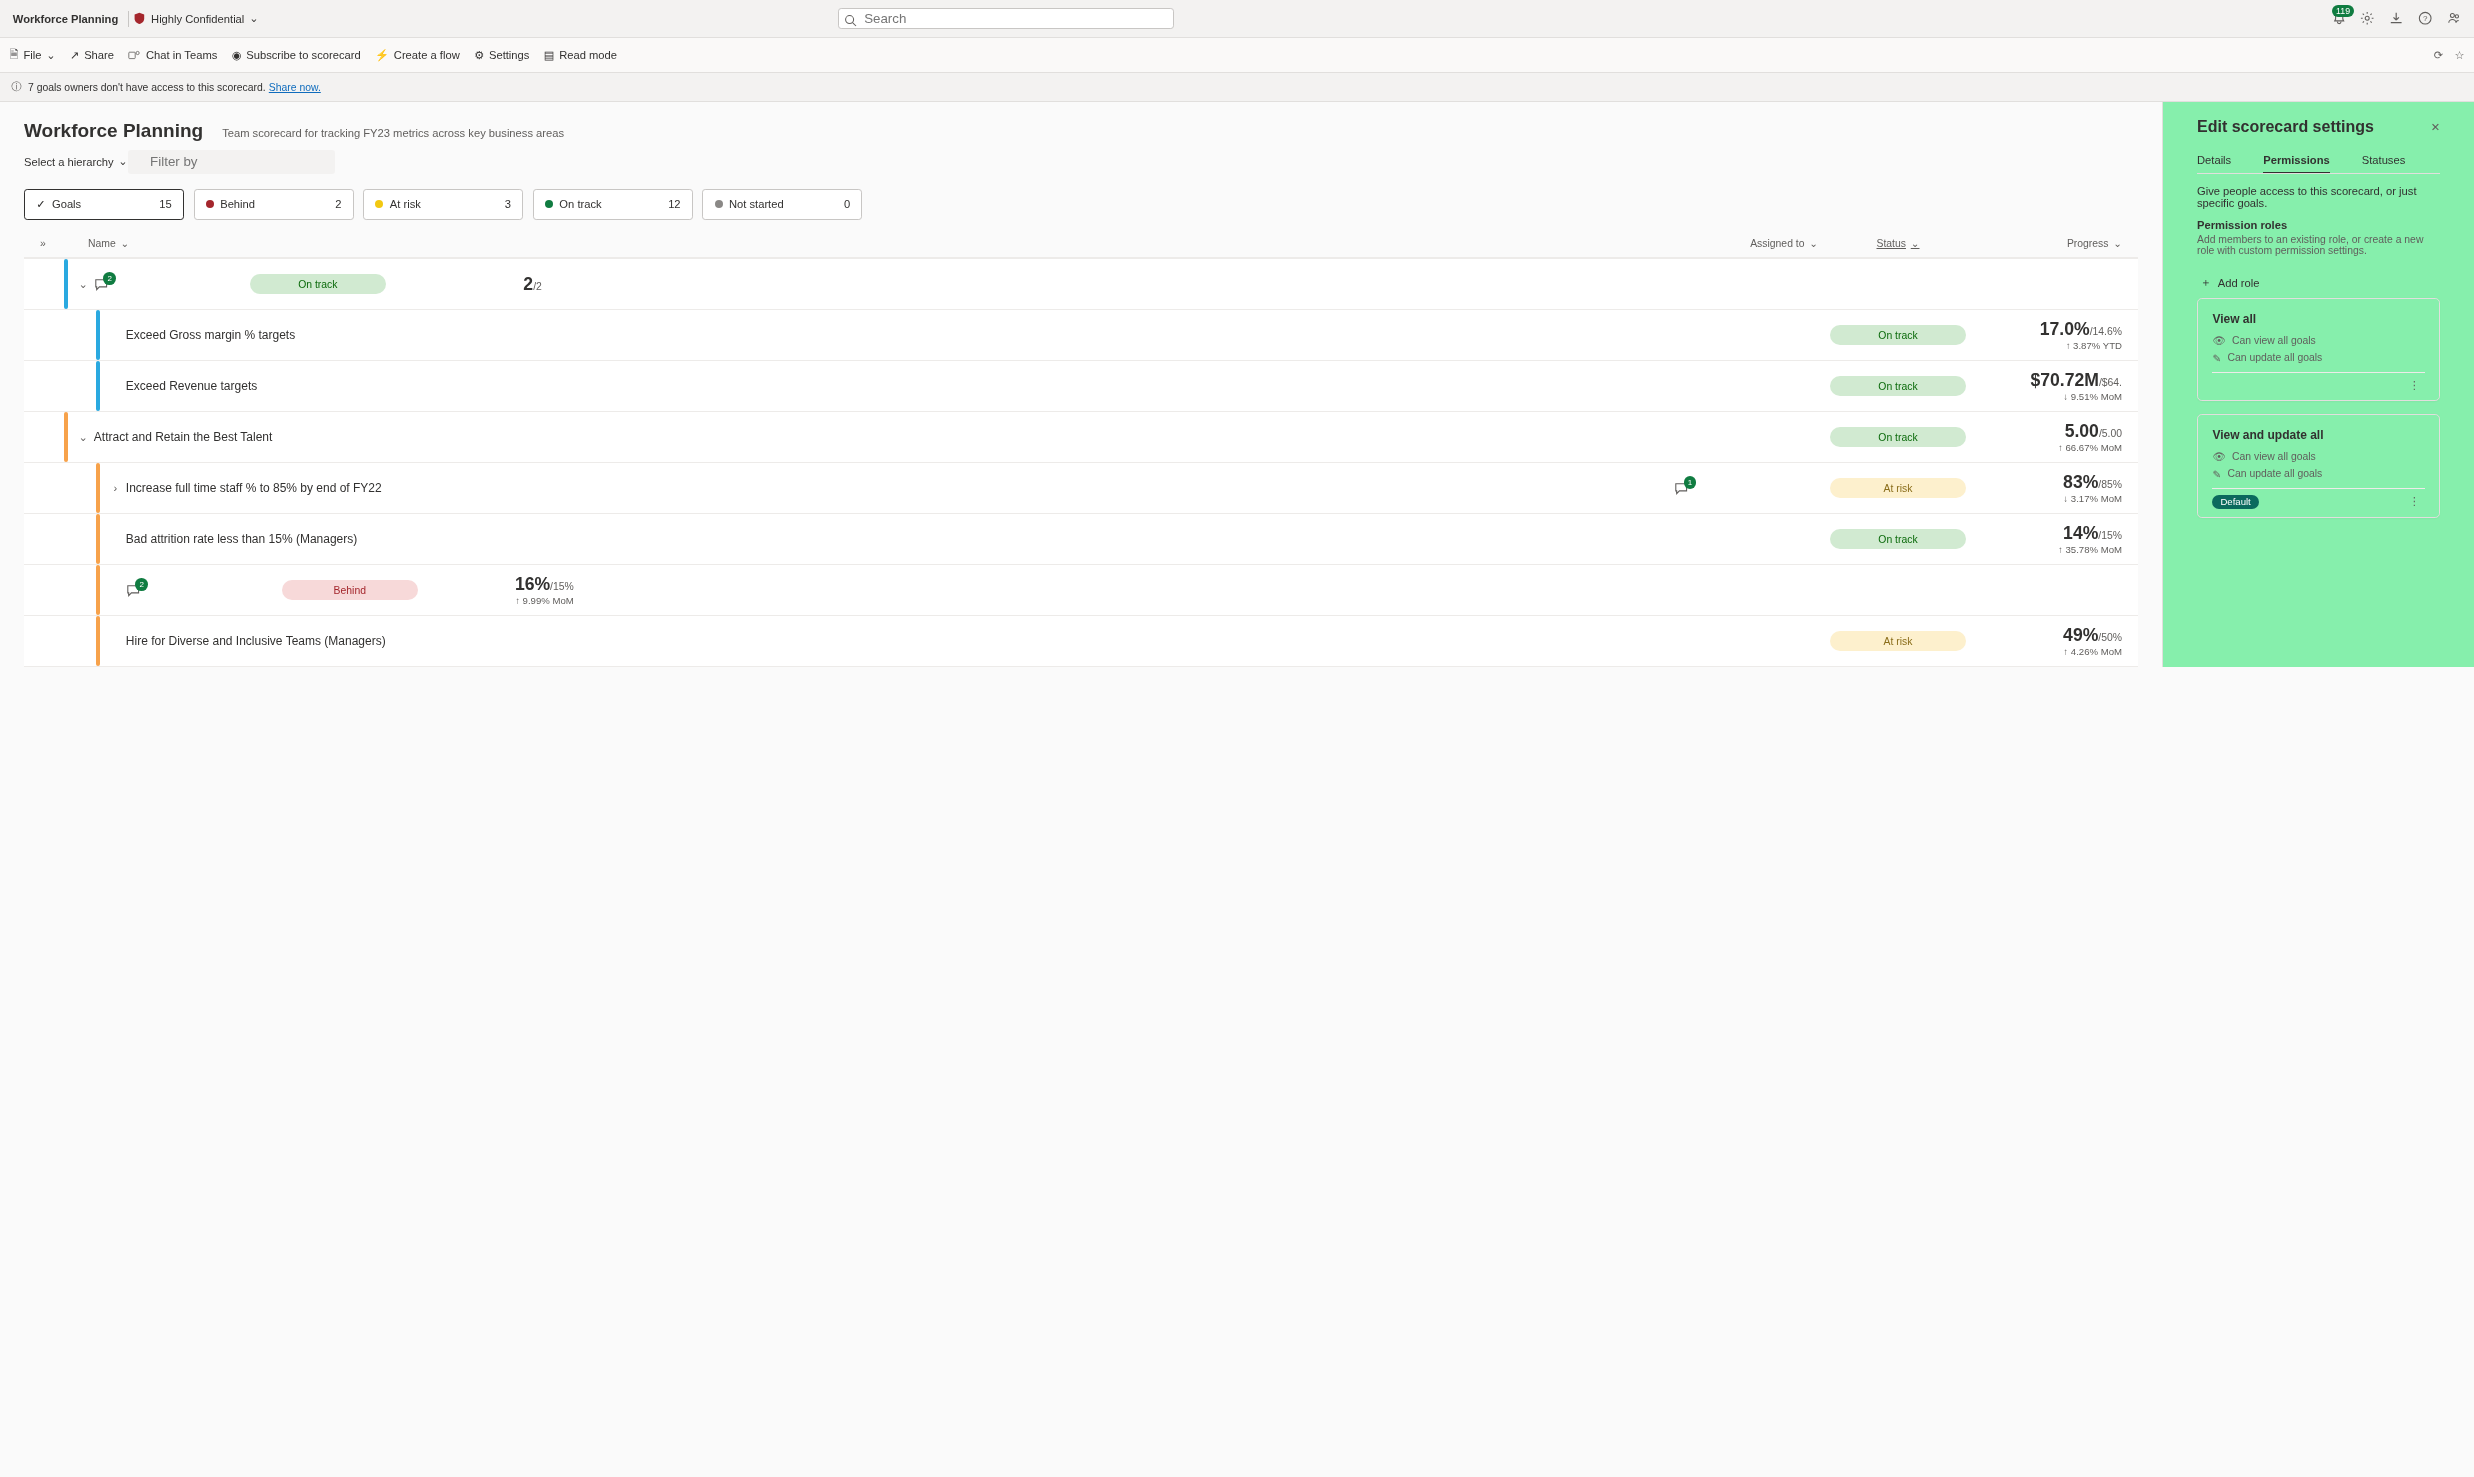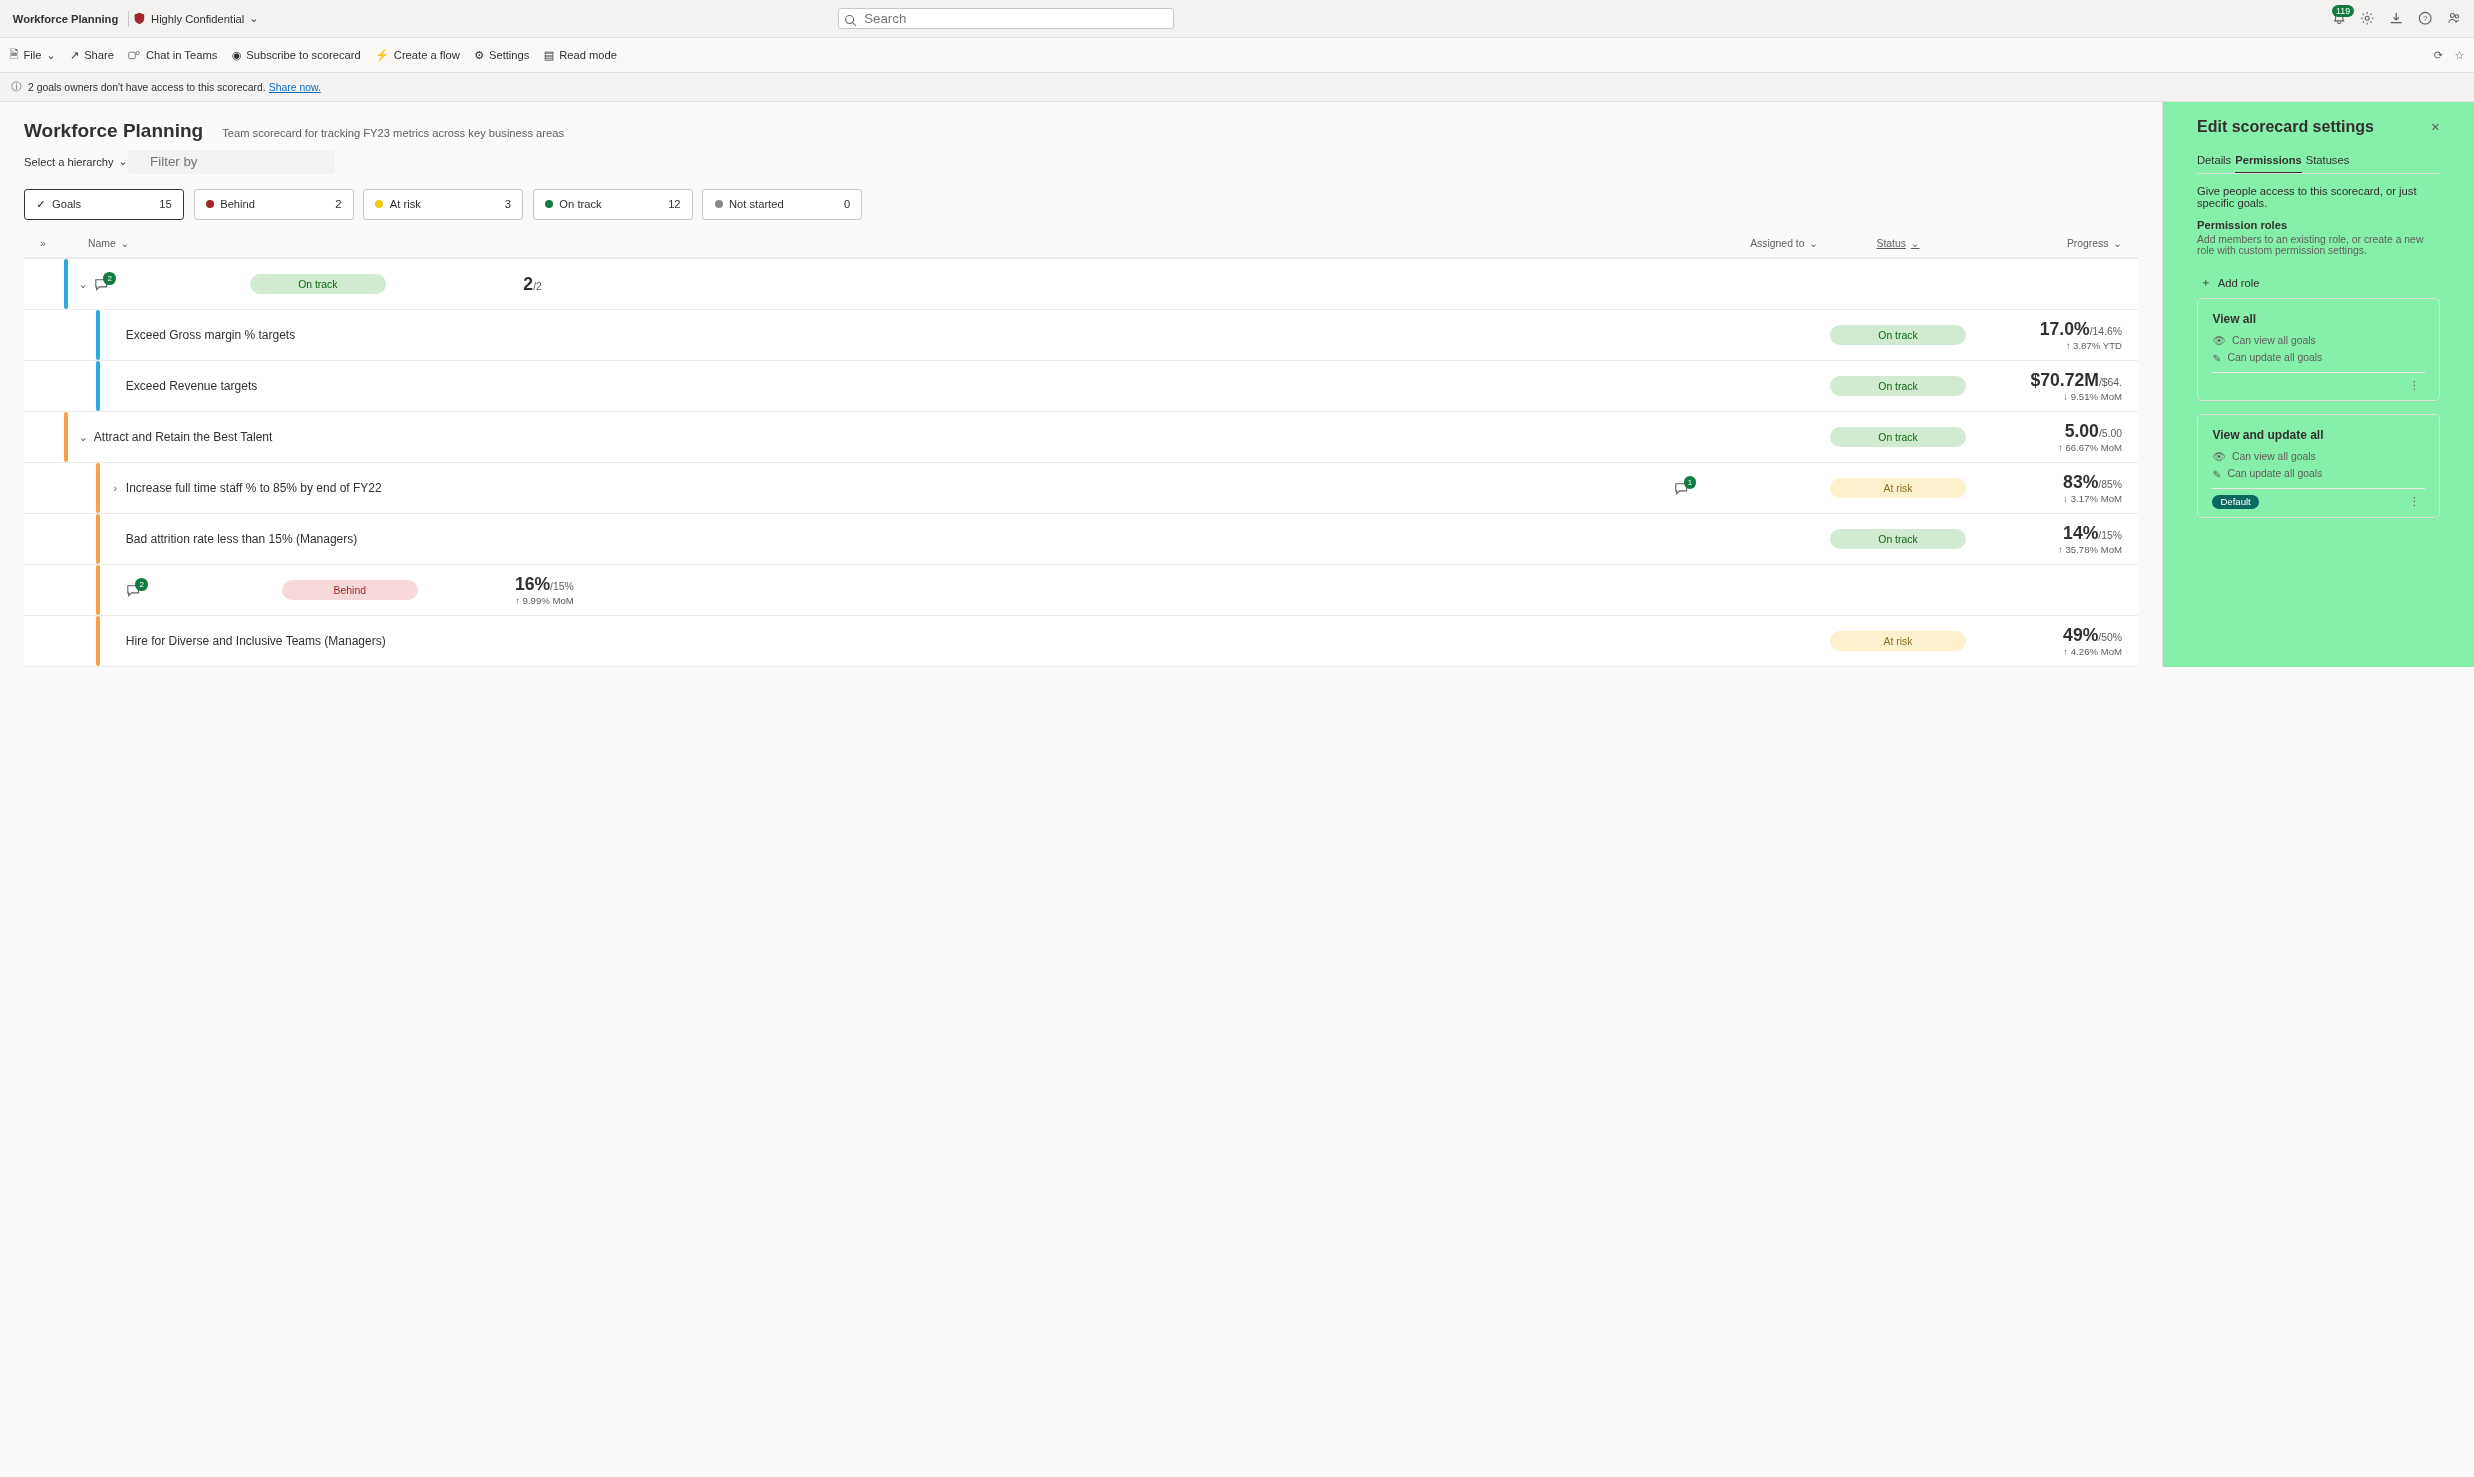--- a/index.html
+++ b/index.html
@@ -73,21 +73,21 @@
 .row .progress { width:160px; text-align:right; padding-right:16px;}
 .row .progress .big { font-size:17.6px; font-weight:600;}
 .row .progress .small { font-size:10.4px; color:#605e5c;}
 .row .progress .delta { font-size:9.6px; color:#605e5c; display:block;}
 
 
 .panel { width:312px; border-left:0.8px solid #e1dfdd; background:#86efac; padding:16px 34px; }
 .panel-head { display:flex; align-items:center; justify-content:space-between; margin-bottom:11.2px;}
 .panel-head h2 { font-size:16px; font-weight:600;}
 .panel-close { cursor:pointer; color:#605e5c;}
-.tabs { display:flex; gap:4px; border-bottom:0.8px solid #e1dfdd; margin-bottom:11.2px;}
+.tabs { display:flex; gap:32px; border-bottom:0.8px solid #e1dfdd; margin-bottom:11.2px;}
 .tab { padding:6.4px 0; cursor:pointer; color:#323130;}
 .tab.active { font-weight:600; border-bottom:1.6px solid #323130;}
 .panel p.intro { margin-bottom:9.6px;}
 .panel .roles-head { font-weight:600; margin-bottom:3.2px;}
 .panel .roles-desc { color:#605e5c; margin-bottom:11.2px; font-size:10.4px;}
 .add-role { display:flex; align-items:center; gap:6.4px; padding:8px 3.2px; cursor:pointer;}
 .role-card { border:0.8px solid #e1dfdd; border-radius:4.8px; padding:12.8px 14.4px 8px; margin-bottom:12.8px; box-shadow:0 0.8px 1.6px rgba(0,0,0,0.04);}
 .role-card h3 { font-size:12px; font-weight:600; margin-bottom:8px;}
 .perm-line { display:flex; align-items:center; gap:6.4px; color:#605e5c; font-size:10.4px; margin-bottom:4.8px;}
 .role-foot { display:flex; justify-content:flex-end; align-items:center; border-top:0.8px solid #edebe9; margin-top:8px; padding-top:6.4px;}
@@ -189,21 +189,21 @@
       <span>Read mode</span>
     </div>
   <div class="right">
     <span>⟳</span>
     <span>☆</span>
   </div>
 </div>
 
 <div class="infobar">
   <span class="info-icon">ⓘ</span>
-  <span>2 goals owners don't have access to this scorecard.</span>
+  <span>7 goals owners don't have access to this scorecard.</span>
   <a href="#">Share now.</a>
 </div>
 
 <div class="content">
   <div class="main">
     <div class="header-row">
       <h1>Workforce Planning</h1>
       <span class="desc">Team scorecard for tracking FY23 metrics across key business areas</span>
     </div>
     <div class="subrow">

